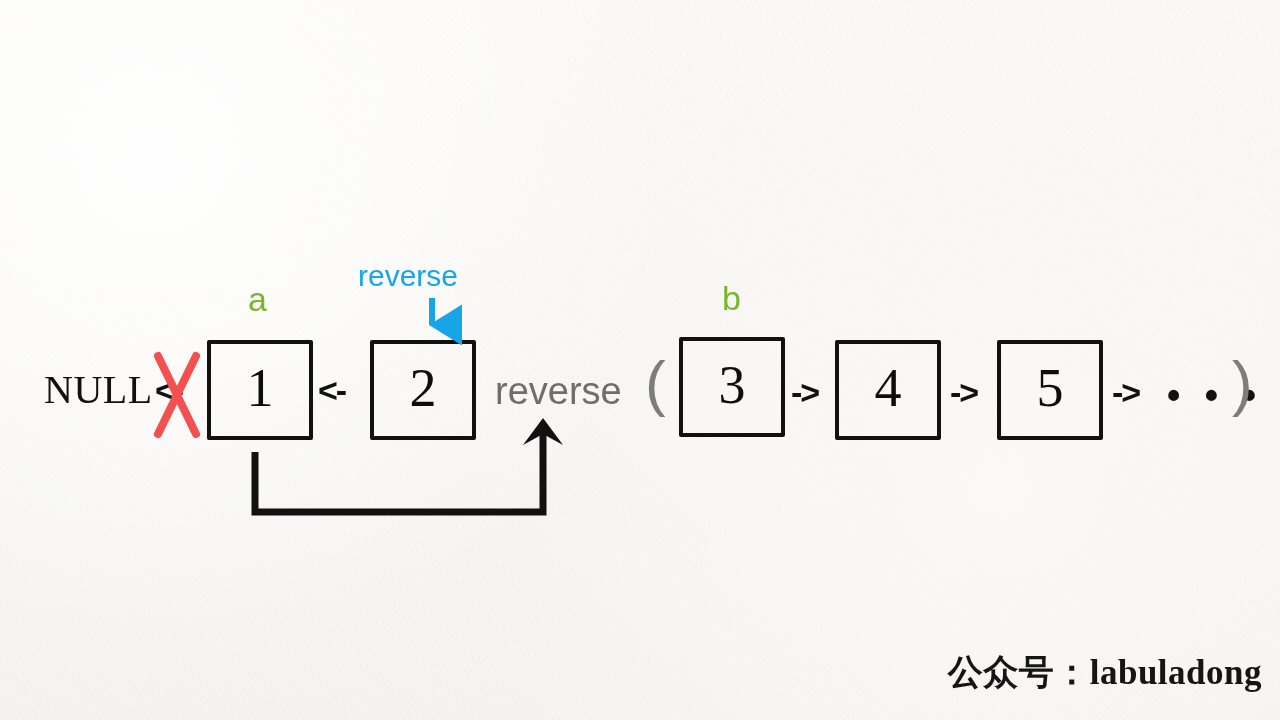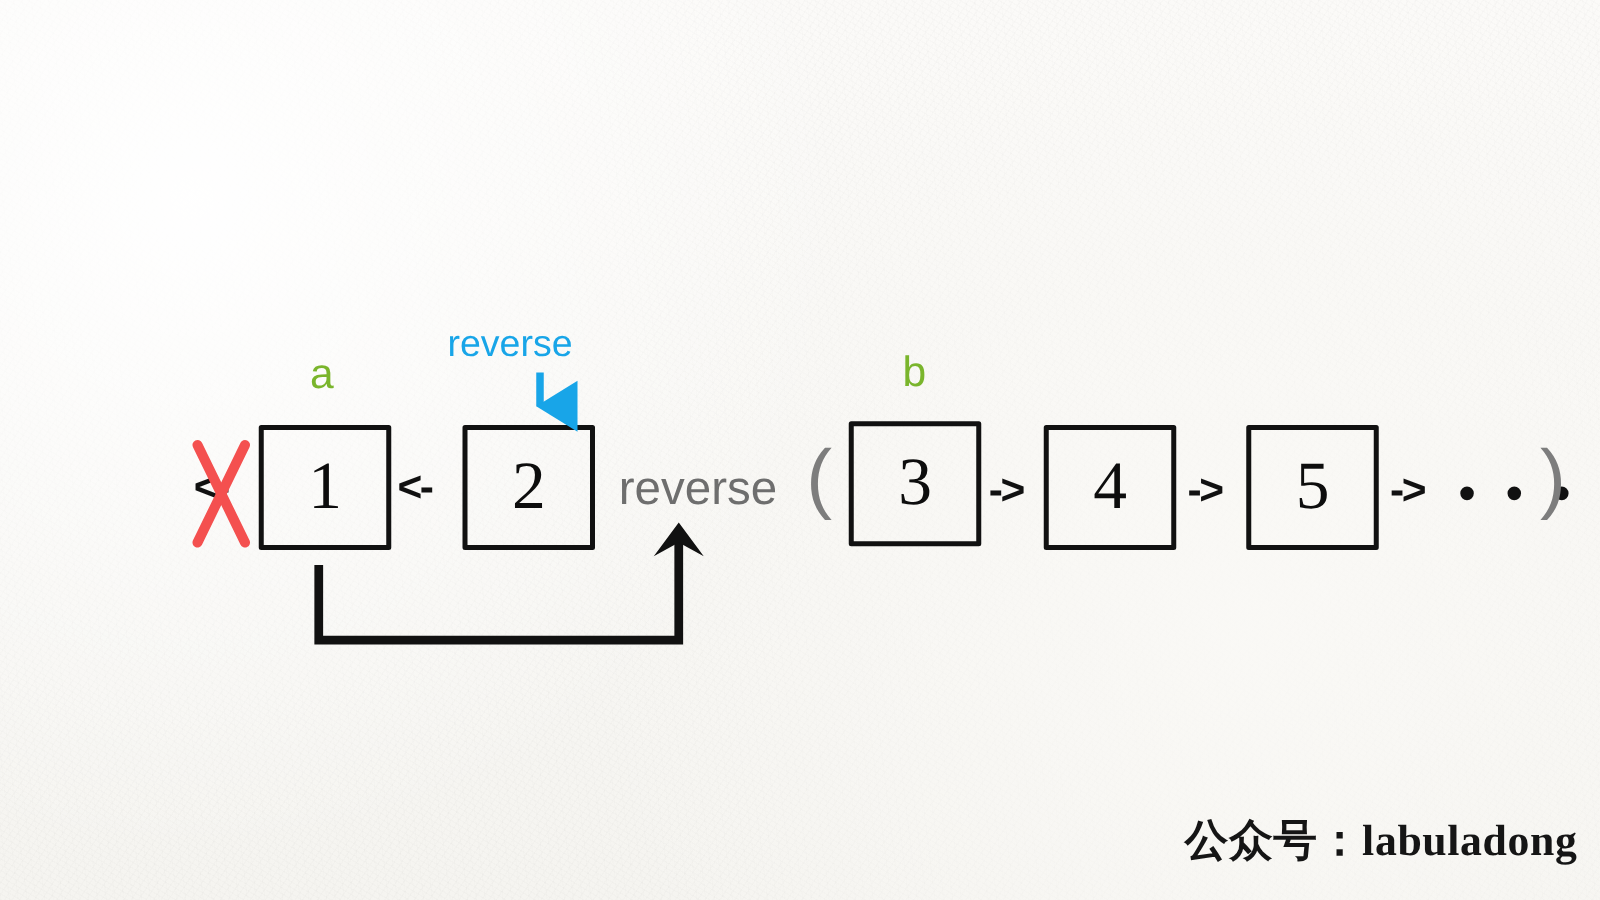--- a/index.html
+++ b/index.html
@@ -140,20 +140,21 @@
     width: 1280px;
     height: 720px;
     pointer-events: none;
   }
 </style>
 </head>
 <body>
 
 <div id="canvas">
 
+  <div class="null-text" style="left:44px; top:370px;">NULL</div>
 
   <div class="ascii-arrow" style="left:155px; top:373px;">&lt;-</div>
 
   <div class="node-box" style="left:207px; top:340px;">
     <span class="node-val">1</span>
   </div>
   <div class="node-box" style="left:370px; top:340px;">
     <span class="node-val">2</span>
   </div>
   <div class="node-box" style="left:679px; top:337px;">

